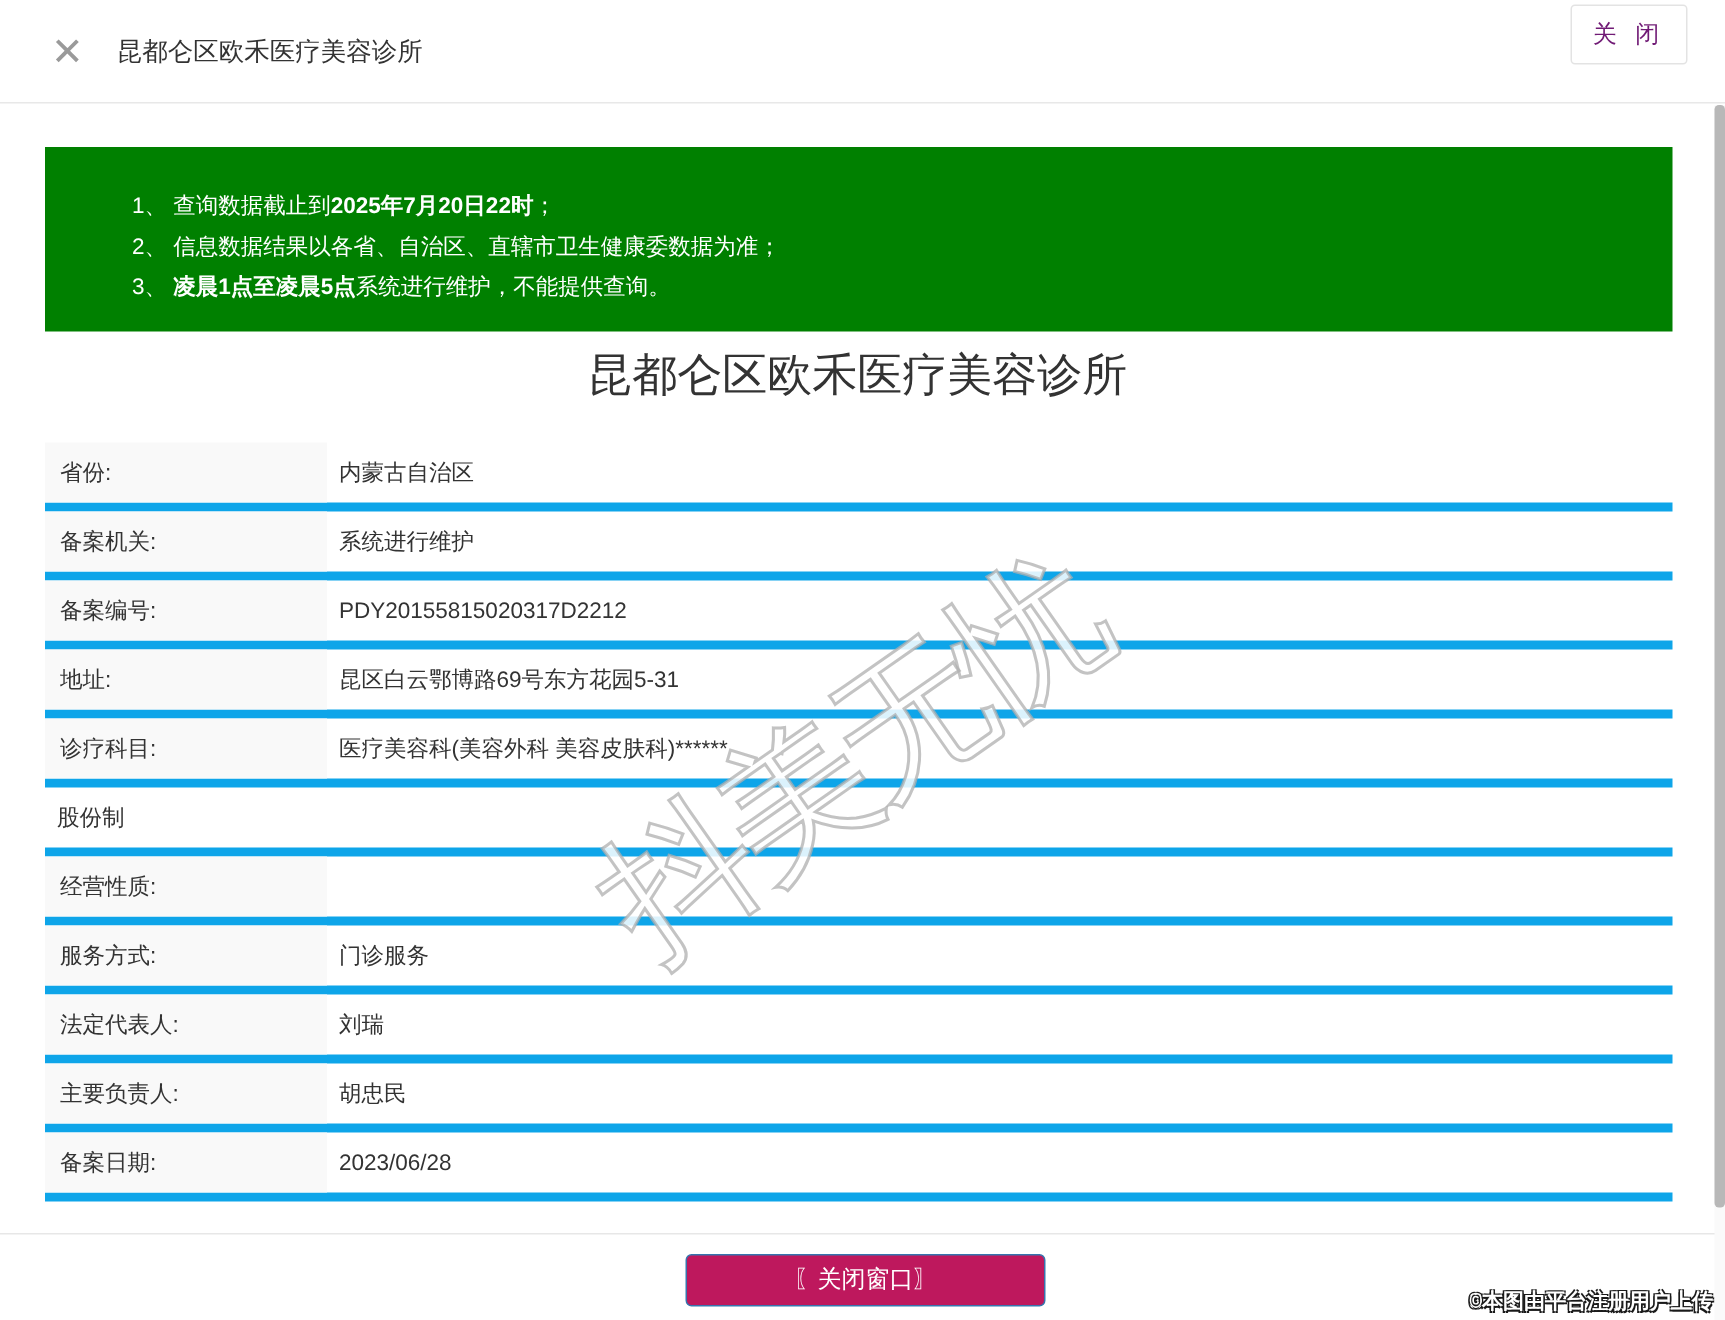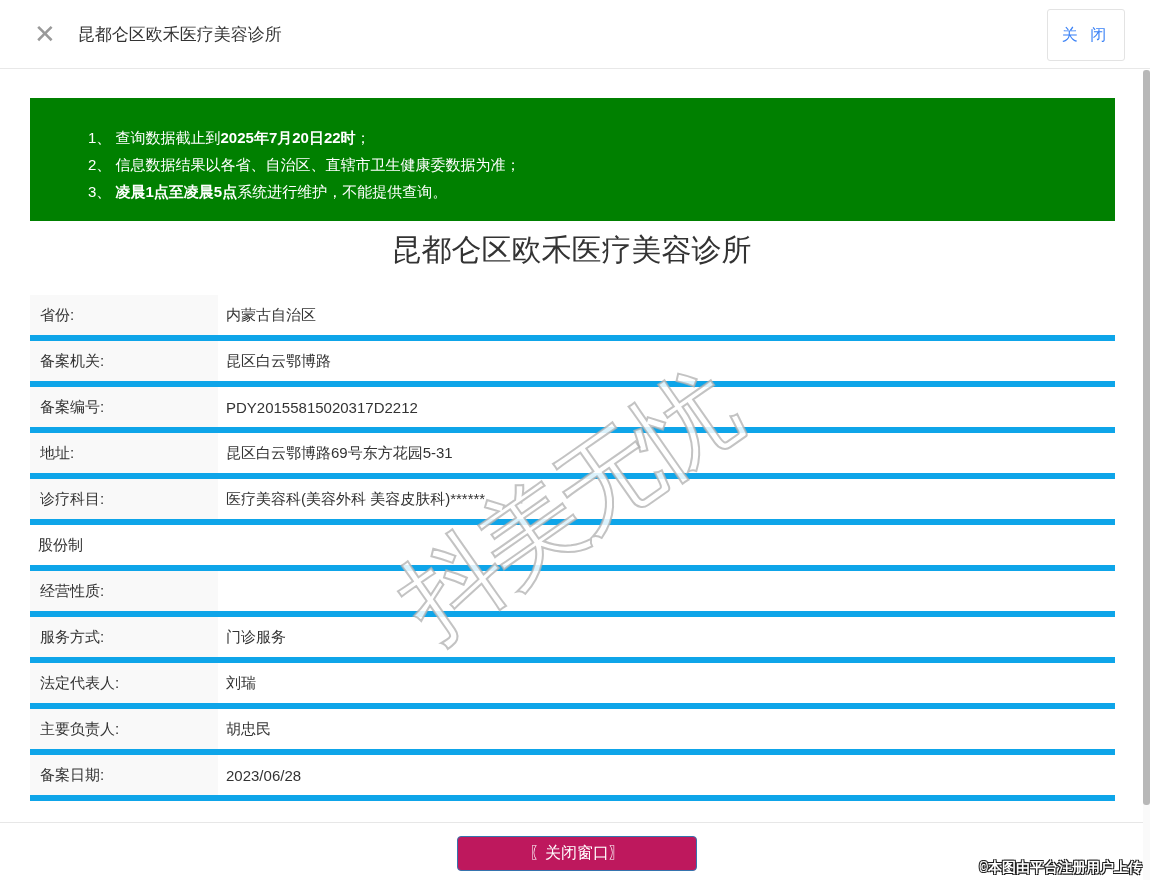--- a/index.html
+++ b/index.html
@@ -6,23 +6,23 @@
   html, body { width: 1150px; height: 880px; overflow: hidden; background: #fff;
     font-family: "Liberation Sans", "DejaVu Sans", sans-serif; color: #333; }
   .page { position: relative; width: 1150px; height: 880px; background: #fff; }
 
   
   .header { position: absolute; left: 0; top: 0; width: 1150px; height: 69px;
     background: #fff; border-bottom: 1px solid #e8e8e8; display: flex; align-items: center; }
   .x-icon { margin-left: 34px; font-size: 26px; color: #9a9a9a; line-height: 1; cursor: pointer;
     font-weight: 400; }
   .header-title { margin-left: 22px; font-size: 17px; color: #333; }
-  .close-btn { position: absolute; right: 25px; top: 9px; width: 78px; height: 52px;
+  .close-btn { position: absolute; right: 25px; top: 3px; width: 78px; height: 40px;
     background: #fff; border: 1px solid #e3e3e3; border-radius: 3px; font-size: 16px;
-    color: #3b82f6; letter-spacing: 4px; cursor: pointer;
+    color: #701a75; letter-spacing: 4px; cursor: pointer;
     font-family: "Liberation Sans", "DejaVu Sans", sans-serif; }
 
   .content { position: absolute; left: 0; top: 70px; width: 1143px; height: 810px; }
 
   
   .notice { position: absolute; left: 30px; top: 28px; width: 1085px; background: #008000;
     color: #fff; padding: 26px 20px 16px 58px; font-size: 15px; }
   .notice-line { line-height: 27px; }
   .notice-line b { font-weight: bold; }
 
@@ -85,21 +85,21 @@
 
     <div class="main-title">昆都仑区欧禾医疗美容诊所</div>
 
     <div class="info-table">
         <div class="row">
           <div class="cell-label">省份:</div>
           <div class="cell-value">内蒙古自治区</div>
         </div>
         <div class="row">
           <div class="cell-label">备案机关:</div>
-          <div class="cell-value">昆区白云鄂博路</div>
+          <div class="cell-value">系统进行维护</div>
         </div>
         <div class="row">
           <div class="cell-label">备案编号:</div>
           <div class="cell-value">PDY20155815020317D2212</div>
         </div>
         <div class="row">
           <div class="cell-label">地址:</div>
           <div class="cell-value">昆区白云鄂博路69号东方花园5-31</div>
         </div>
         <div class="row">

